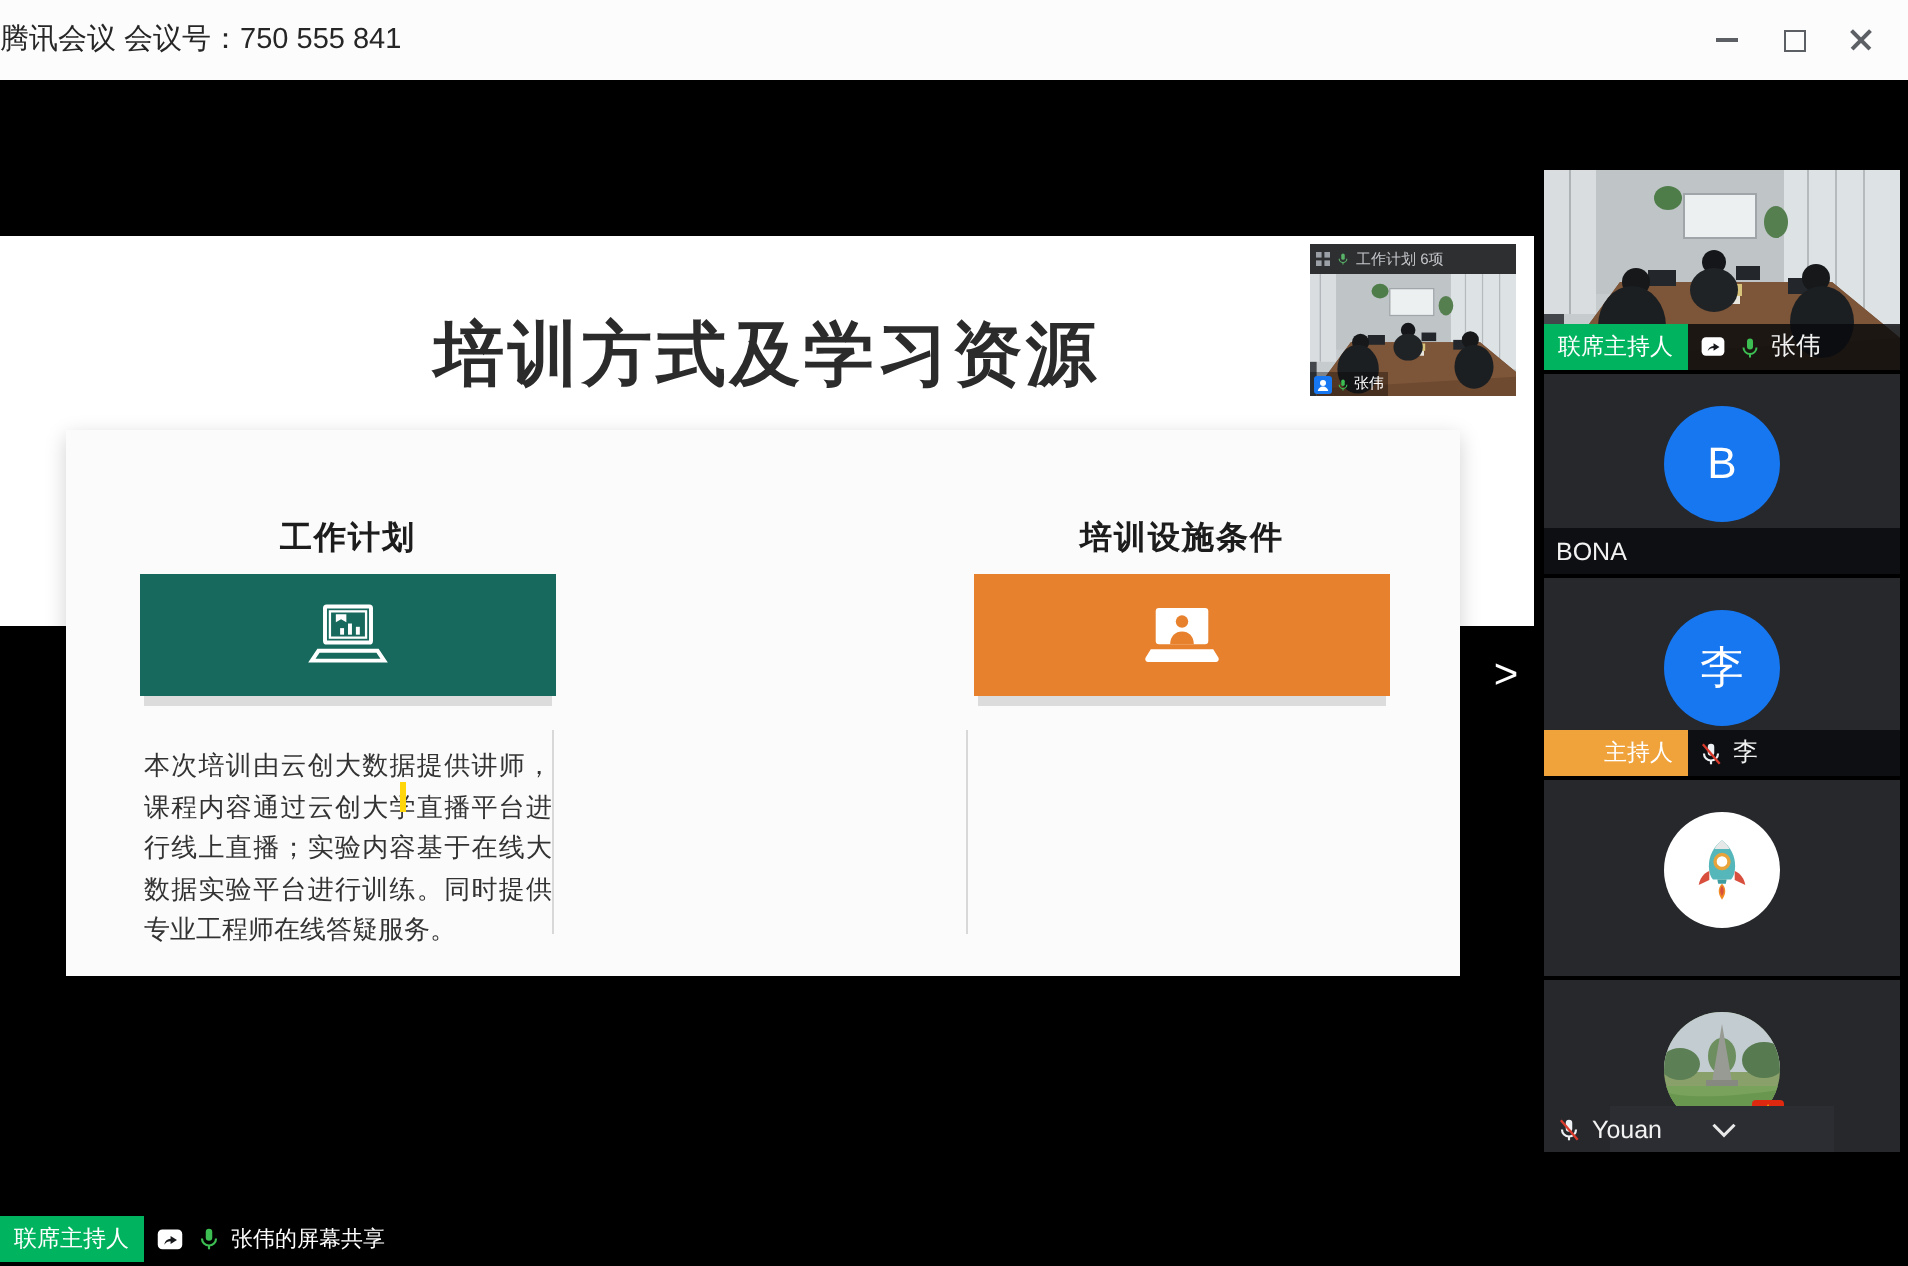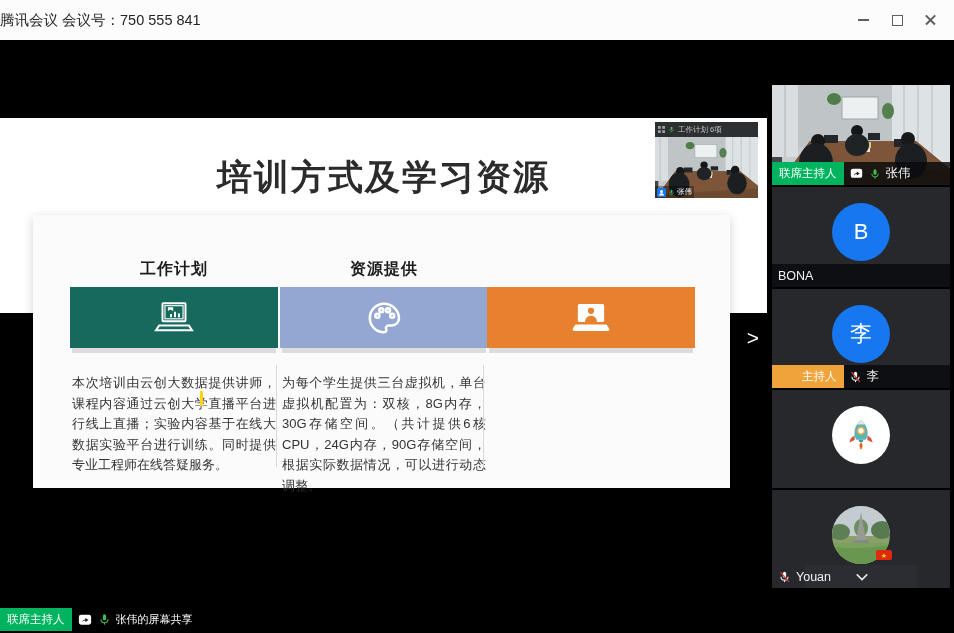--- a/index.html
+++ b/index.html
@@ -42,21 +42,21 @@
   .pip-h{height:15px;background:#2e2f31;display:flex;align-items:center;gap:3px;padding:0 3px;}
   .pip-ht{font-size:7.5px;color:#c3c6c9;white-space:nowrap;}
   .pip-v{position:relative;width:103px;height:61px;overflow:hidden;}
   .pip-l{position:absolute;left:0;bottom:0;height:12px;display:flex;align-items:center;gap:2px;
       padding:0 2px;background:rgba(0,0,0,.35);}
   .pip-l .nm{font-size:7.5px;color:#fff;}
   
   .sidebar{position:absolute;left:772px;top:85px;width:178px;height:503px;}
   .tile{position:absolute;left:0;width:178px;background:#26282c;overflow:hidden;}
   .t1{top:0;height:100px;} .t2{top:102px;height:100px;} .t3{top:204px;height:99px;}
-  .t4{top:305px;height:98px;} .t5{top:405px;height:98px;}
+  .t4{top:305px;height:98px;} .t5{top:405px;height:86px;}
   .tile video,.tile svg.scene{display:block;}
   .tlabel{position:absolute;left:0;right:0;bottom:0;height:23px;background:rgba(9,10,12,.82);
       display:flex;align-items:center;gap:5px;padding:0 6px;box-sizing:border-box;}
   .tlabel.nopad{padding-left:0;}
   .pname{font-size:12.5px;color:#f2f2f2;}
   .badge{height:100%;display:flex;align-items:center;padding:0 7px;font-size:11.5px;color:#fff;white-space:nowrap;}
   .badge.green{background:#00b45f;}
   .badge.orange{background:#efa33a;color:#fff;padding-left:30px;}
   .avatar{position:absolute;left:60px;top:16px;width:58px;height:58px;border-radius:50%;
       background:#1677f0;color:#fff;display:flex;align-items:center;justify-content:center;}
@@ -114,38 +114,23 @@
               <line x1="14.6" y1="11.6" x2="14.6" y2="8.2"></line>
               <line x1="17" y1="11.6" x2="17" y2="9.2"></line>
               <path d="M5 16.5h18l2 3H3z"></path>
             </svg>
           </span>
         </div>
         <div class="col-strip"></div>
         <div class="col-b">本次培训由云创大数据提供讲师，课程内容通过云创大学直播平台进行线上直播；实验内容基于在线大数据实验平台进行训练。同时提供专业工程师在线答疑服务。</div>
       </div>
 
-      <div class="col col2">
-        <div class="col-h">资源提供</div>
-        <div class="col-box">
-          <span class="icon">
-            <svg width="42" height="40" viewBox="0 0 24 24" fill="none" stroke="#fff" stroke-width="1.5">
-              <path d="M12 3.5a8.5 8.5 0 1 0 0 17c1.2 0 1.7-.9 1.3-1.8-.5-1.1.3-2.2 1.5-2.2h1.9a4.3 4.3 0 0 0 4.3-4.3c0-4.8-4.1-8.7-9-8.7z"></path>
-              <circle cx="8" cy="10.6" r="1.2"></circle>
-                <circle cx="10.4" cy="7.4" r="1.2"></circle>
-              <circle cx="14.4" cy="7.4" r="1.2"></circle>
-                <circle cx="16.9" cy="10.6" r="1.2"></circle>
-            </svg>
-          </span>
-        </div>
-        <div class="col-strip"></div>
-        <div class="col-b">为每个学生提供三台虚拟机，单台虚拟机配置为：双核，8G内存，30G存储空间。（共计提供6核CPU，24G内存，90G存储空间，根据实际数据情况，可以进行动态调整。</div>
-      </div>
 
       <div class="col col3">
+        <div class="col-h">培训设施条件</div>
         <div class="col-box">
           <span class="icon">
             <svg width="46" height="40" viewBox="0 0 28 24">
               <rect x="6" y="3.5" width="16" height="11" rx="1" fill="#fff"></rect>
               <circle cx="14" cy="7.6" r="1.9" fill="#e8812d"></circle>
               <path d="M10.4 14.5c0-2.5 1.6-3.9 3.6-3.9s3.6 1.4 3.6 3.9z" fill="#e8812d"></path>
               <path d="M4.5 16h19l1.6 2.6a.9.9 0 0 1-.9 1.3H3.8a.9.9 0 0 1-.9-1.3z" fill="#fff"></path>
             </svg>
           </span>
         </div>

